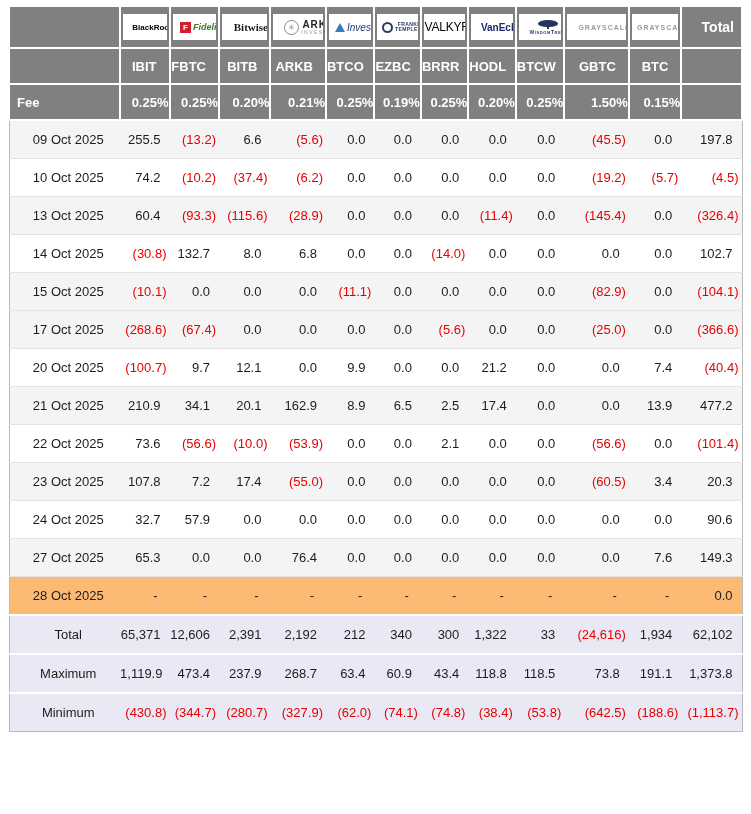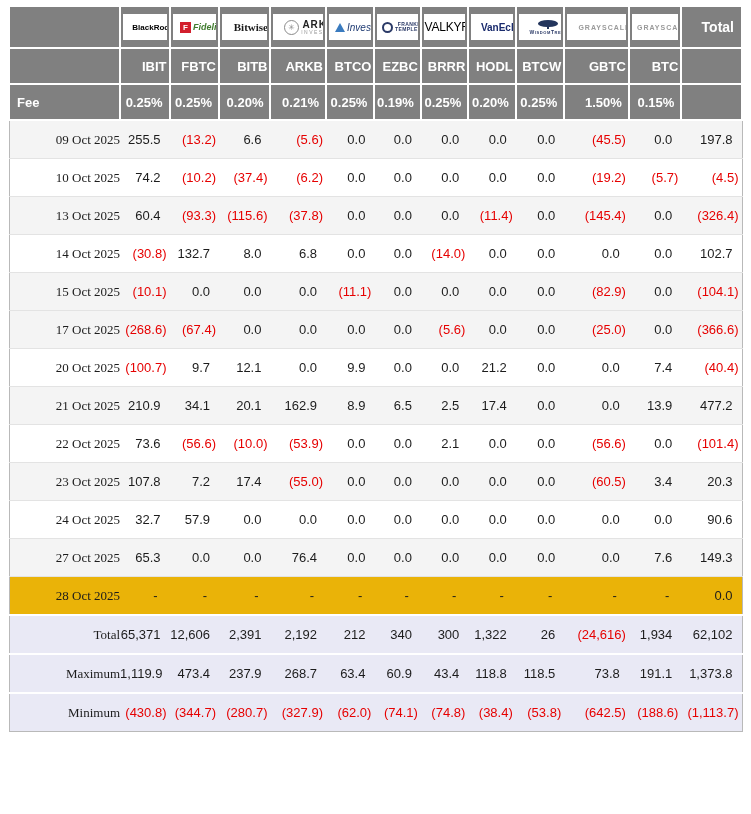--- a/index.html
+++ b/index.html
@@ -17,22 +17,22 @@
   
   th.hdr {
     background: #808080;
     border: 2px solid #ffffff;
     color: #ffffff;
     font-weight: bold;
     vertical-align: middle;
     padding: 0;
   }
   tr.logo-row th { height: 38px; }
-  tr.ticker-row th { height: 34px; font-size: 13px; text-align: right; padding-right: 2px; }
-  tr.fee-row th { height: 34px; font-size: 13px; text-align: right; padding-right: 6px; }
+  tr.ticker-row th { height: 34px; font-size: 13px; text-align: right; padding-right: 12px; }
+  tr.fee-row th { height: 34px; font-size: 13px; text-align: right; }
   th.lbl-cell { text-align: left !important; padding-left: 7px !important; font-size: 13px; }
   th.total-hdr { text-align: right !important; font-size: 14px; padding-right: 7px !important; }
   
   .logo-box {
     background: #ffffff;
     margin: 7px 2px;
     height: 26px;
     display: flex;
     align-items: center;
     justify-content: center;
@@ -76,26 +76,26 @@
   .lg-grayscale { font-size: 7px; color: #9a9a9a; letter-spacing: 1px; font-weight: 600; }
   
   td {
     height: 37px;
     font-size: 13px;
     color: #1c1c1c;
     vertical-align: middle;
     padding: 0;
   }
   tbody.data td { border-bottom: 1px solid #e3e3e3; }
-  td.date { text-align: right; padding-left: 7px; font-family: Liberation Serif, serif; }
+  td.date { text-align: center; padding-left: 7px; }
   td.num { text-align: right; padding-right: 9px; }
   td.num.neg { color: #e60000; padding-right: 3px; }
   td.num.dash { padding-right: 12px; }
   tr.stripe td { background: #f4f4f4; }
-  tr.hl td { background: #eab308; border-bottom: 1px solid #90ee90; }
+  tr.hl td { background: #fdba74; border-bottom: 1px solid #90ee90; }
   
   tbody.summary td { background: #e9e9f5; border-top: 2px solid #ffffff; }
   tbody.summary td.date { font-weight: normal; }
 </style>
 </head>
 <body>
 
 <div class="wrap">
   <table>
     <colgroup>
@@ -247,21 +247,21 @@
           <td class="num">0.0</td>
           <td class="num neg">(19.2)</td>
           <td class="num neg">(5.7)</td>
           <td class="num neg">(4.5)</td>
         </tr>
         <tr class="stripe">
           <td class="date">13 Oct 2025</td>
           <td class="num">60.4</td>
           <td class="num neg">(93.3)</td>
           <td class="num neg">(115.6)</td>
-          <td class="num neg">(37.8)</td>
+          <td class="num neg">(28.9)</td>
           <td class="num">0.0</td>
           <td class="num">0.0</td>
           <td class="num">0.0</td>
           <td class="num neg">(11.4)</td>
           <td class="num">0.0</td>
           <td class="num neg">(145.4)</td>
           <td class="num">0.0</td>
           <td class="num neg">(326.4)</td>
         </tr>
         <tr>
@@ -419,21 +419,21 @@
         <tr>
           <td class="date">Total</td>
           <td class="num">65,371</td>
           <td class="num">12,606</td>
           <td class="num">2,391</td>
           <td class="num">2,192</td>
           <td class="num">212</td>
           <td class="num">340</td>
           <td class="num">300</td>
           <td class="num">1,322</td>
-          <td class="num">26</td>
+          <td class="num">33</td>
           <td class="num neg">(24,616)</td>
           <td class="num">1,934</td>
           <td class="num">62,102</td>
         </tr>
         <tr>
           <td class="date">Maximum</td>
           <td class="num">1,119.9</td>
           <td class="num">473.4</td>
           <td class="num">237.9</td>
           <td class="num">268.7</td>

